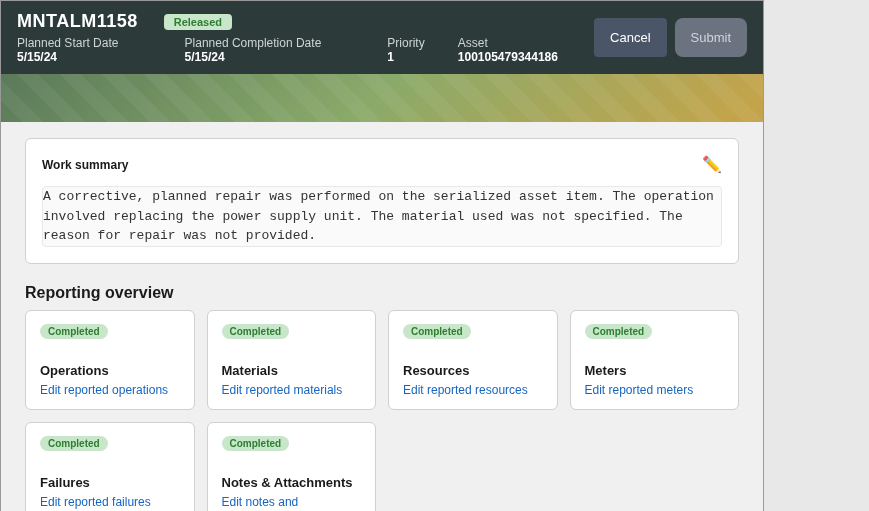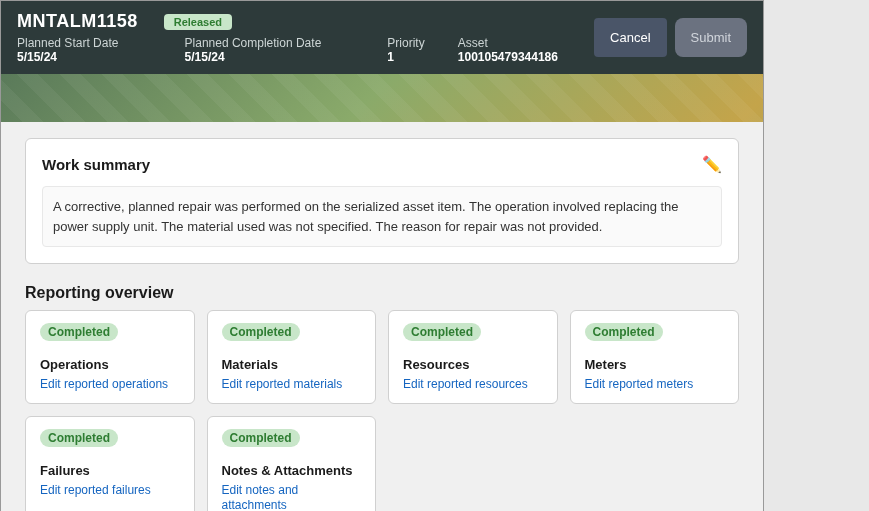--- a/index.html
+++ b/index.html
@@ -113,38 +113,38 @@
       padding: 16px;
       margin-bottom: 20px;
     }
     .card-header {
       display: flex;
       justify-content: space-between;
       align-items: center;
       margin-bottom: 12px;
     }
     .card-title {
-      font-size: 15px;
+      font-size: 12px;
       font-weight: 600;
       color: #1a1a1a;
     }
     .edit-icon {
       cursor: pointer;
       color: #444;
       font-size: 16px;
     }
     .card-body {
       font-size: 13px;
       color: #333;
       line-height: 1.5;
-      padding: 10px;
       background: #fafafa;
       border: 1px solid #e8e8e8;
       border-radius: 4px;
       min-height: 60px;
+      font-family: Liberation Mono, monospace;
     }
 
     
     .section-title {
       font-size: 16px;
       font-weight: 600;
       color: #1a1a1a;
       margin-bottom: 8px;
     }
 
@@ -165,23 +165,23 @@
       border: 1px solid #d0d0d0;
       border-radius: 6px;
       padding: 12px 14px;
     }
     .badge-completed {
       display: inline-block;
       background: #c8e6c9;
       color: #2e7d32;
       border-radius: 10px;
       padding: 2px 8px;
-      font-size: 12px;
-      font-weight: 600;
-      margin-bottom: 16px;
+      font-size: 10px;
+      font-weight: 600;
+      margin-bottom: 24px;
     }
     .report-card-title {
       font-size: 13px;
       font-weight: 700;
       color: #1a1a1a;
       margin-bottom: 4px;
     }
     .report-card-link {
       font-size: 12px;
       color: #1565c0;

